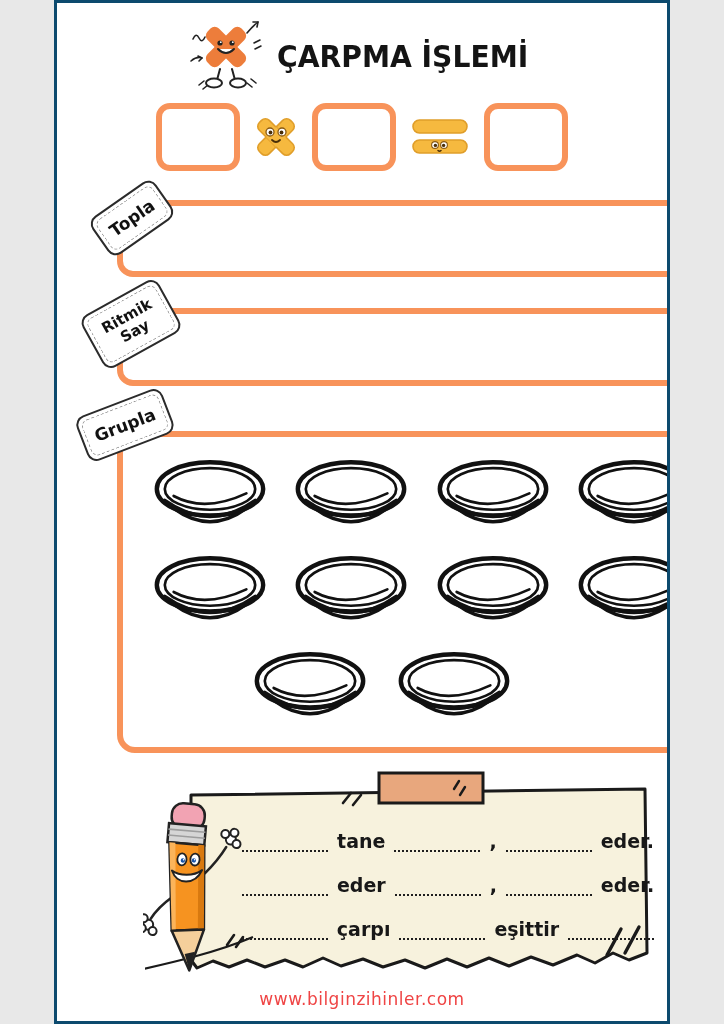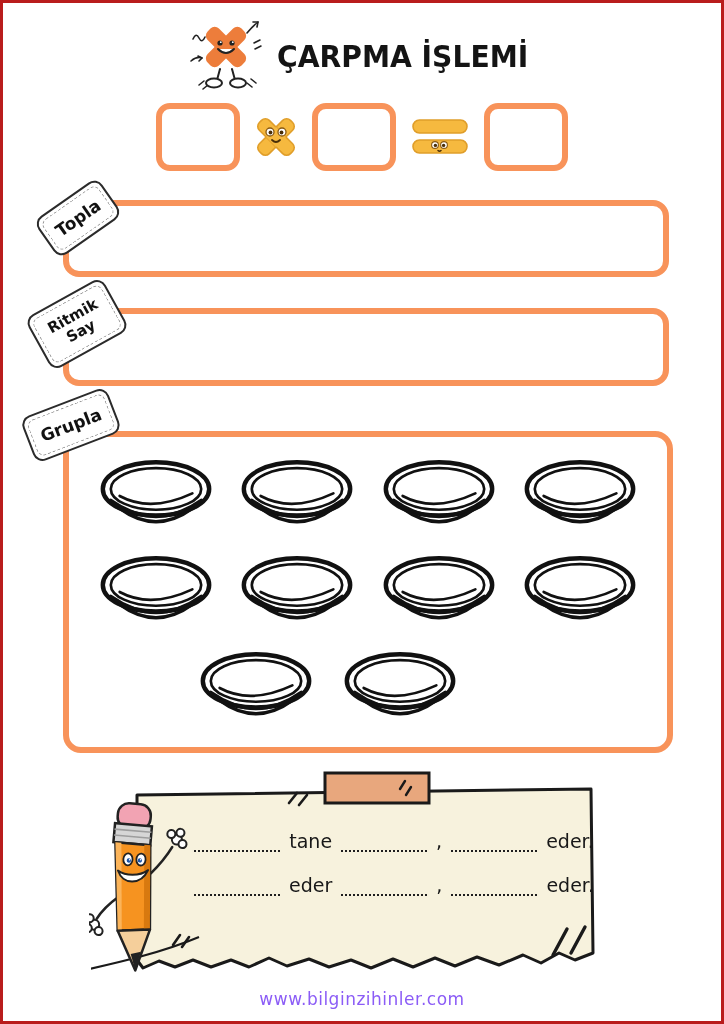--- a/index.html
+++ b/index.html
@@ -1,18 +1,18 @@
 <!DOCTYPE html>
 <html><head>
 <meta charset="utf-8">
 <style>
   html,body { margin:0; padding:0; background:#e8e8e8; }
   .page {
-    position:relative; width:724px; height:1024px; margin:0 auto;
-    background:#ffffff; border:3px solid #b91c1c; box-sizing:border-box;
+    position:relative; width:616px; height:1024px; margin:0 auto;
+    background:#ffffff; border:3px solid #0c4a6e; box-sizing:border-box;
     font-family:"DejaVu Sans", sans-serif; overflow:hidden;
   }
 
   
   .header { position:absolute; top:10px; left:0; right:0; height:86px;
     display:flex; justify-content:center; align-items:center; gap:2px; }
   .header .mascot { width:80px; height:78px; flex:0 0 auto; }
   .page-title { font-size:30px; font-weight:700; color:#141414; letter-spacing:0px;
     transform:scaleX(.94); white-space:nowrap; }
 
@@ -42,33 +42,33 @@
 
   
   .plates { position:absolute; left:70px; top:436px; width:590px; height:306px; z-index:2;
     display:flex; flex-direction:column; justify-content:space-evenly; }
   .plate-row { display:flex; justify-content:space-evenly; align-items:center; }
   .plate-row.last { justify-content:center; gap:26px; transform:translateX(-40px); }
   .plate { width:118px; height:78px; display:block; }
   .plate svg { width:100%; height:100%; display:block; }
 
   
-  .note { position:absolute; left:88px; top:766px; width:516px; height:222px; }
+  .note { position:absolute; left:88px; top:766px; width:516px; height:222px;font-weight:bold; }
   .note .paper-svg { position:absolute; left:0; top:0; width:516px; height:222px; z-index:1; }
   .note .pencil { position:absolute; left:-2px; top:30px; width:114px; height:190px; z-index:4; }
   .note-lines { position:absolute; left:102px; top:54px; width:402px; z-index:3;
     display:flex; flex-direction:column; gap:15px; }
   .note-line { display:flex; align-items:flex-end; justify-content:center; gap:9px;
     height:29px; font-size:19px; color:#181818; }
   .note-line .word { line-height:1.1; }
   .note-line .blank { flex:0 0 86px; height:21px; border-bottom:2.5px dotted #1e1e1e; }
 
   
   .footer { position:absolute; left:0; right:0; bottom:12px; text-align:center;
-    font-size:17px; color:#8b5cf6; letter-spacing:.5px; }
+    font-size:17px; color:#ef4444; letter-spacing:.5px; }
 </style>
 </head>
 <body>
 
 <div class="page">
 
   <div class="header">
     <svg class="mascot" viewBox="0 0 80 78">
 
       <g stroke="#222" stroke-width="1.6" fill="none" stroke-linecap="round">
@@ -325,17 +325,24 @@
           <span class="word">eder.</span>
         </div>
         <div class="note-line">
           <span class="blank"></span>
           <span class="word">eder</span>
           <span class="blank"></span>
           <span class="word">,</span>
           <span class="blank"></span>
           <span class="word">eder.</span>
         </div>
+        <div class="note-line">
+          <span class="blank"></span>
+          <span class="word">çarpı</span>
+          <span class="blank"></span>
+          <span class="word">eşittir</span>
+          <span class="blank"></span>
+        </div>
       </div>
   </div>
 
   <div class="footer">www.bilginzihinler.com</div>
 </div>
 
 </body></html>

